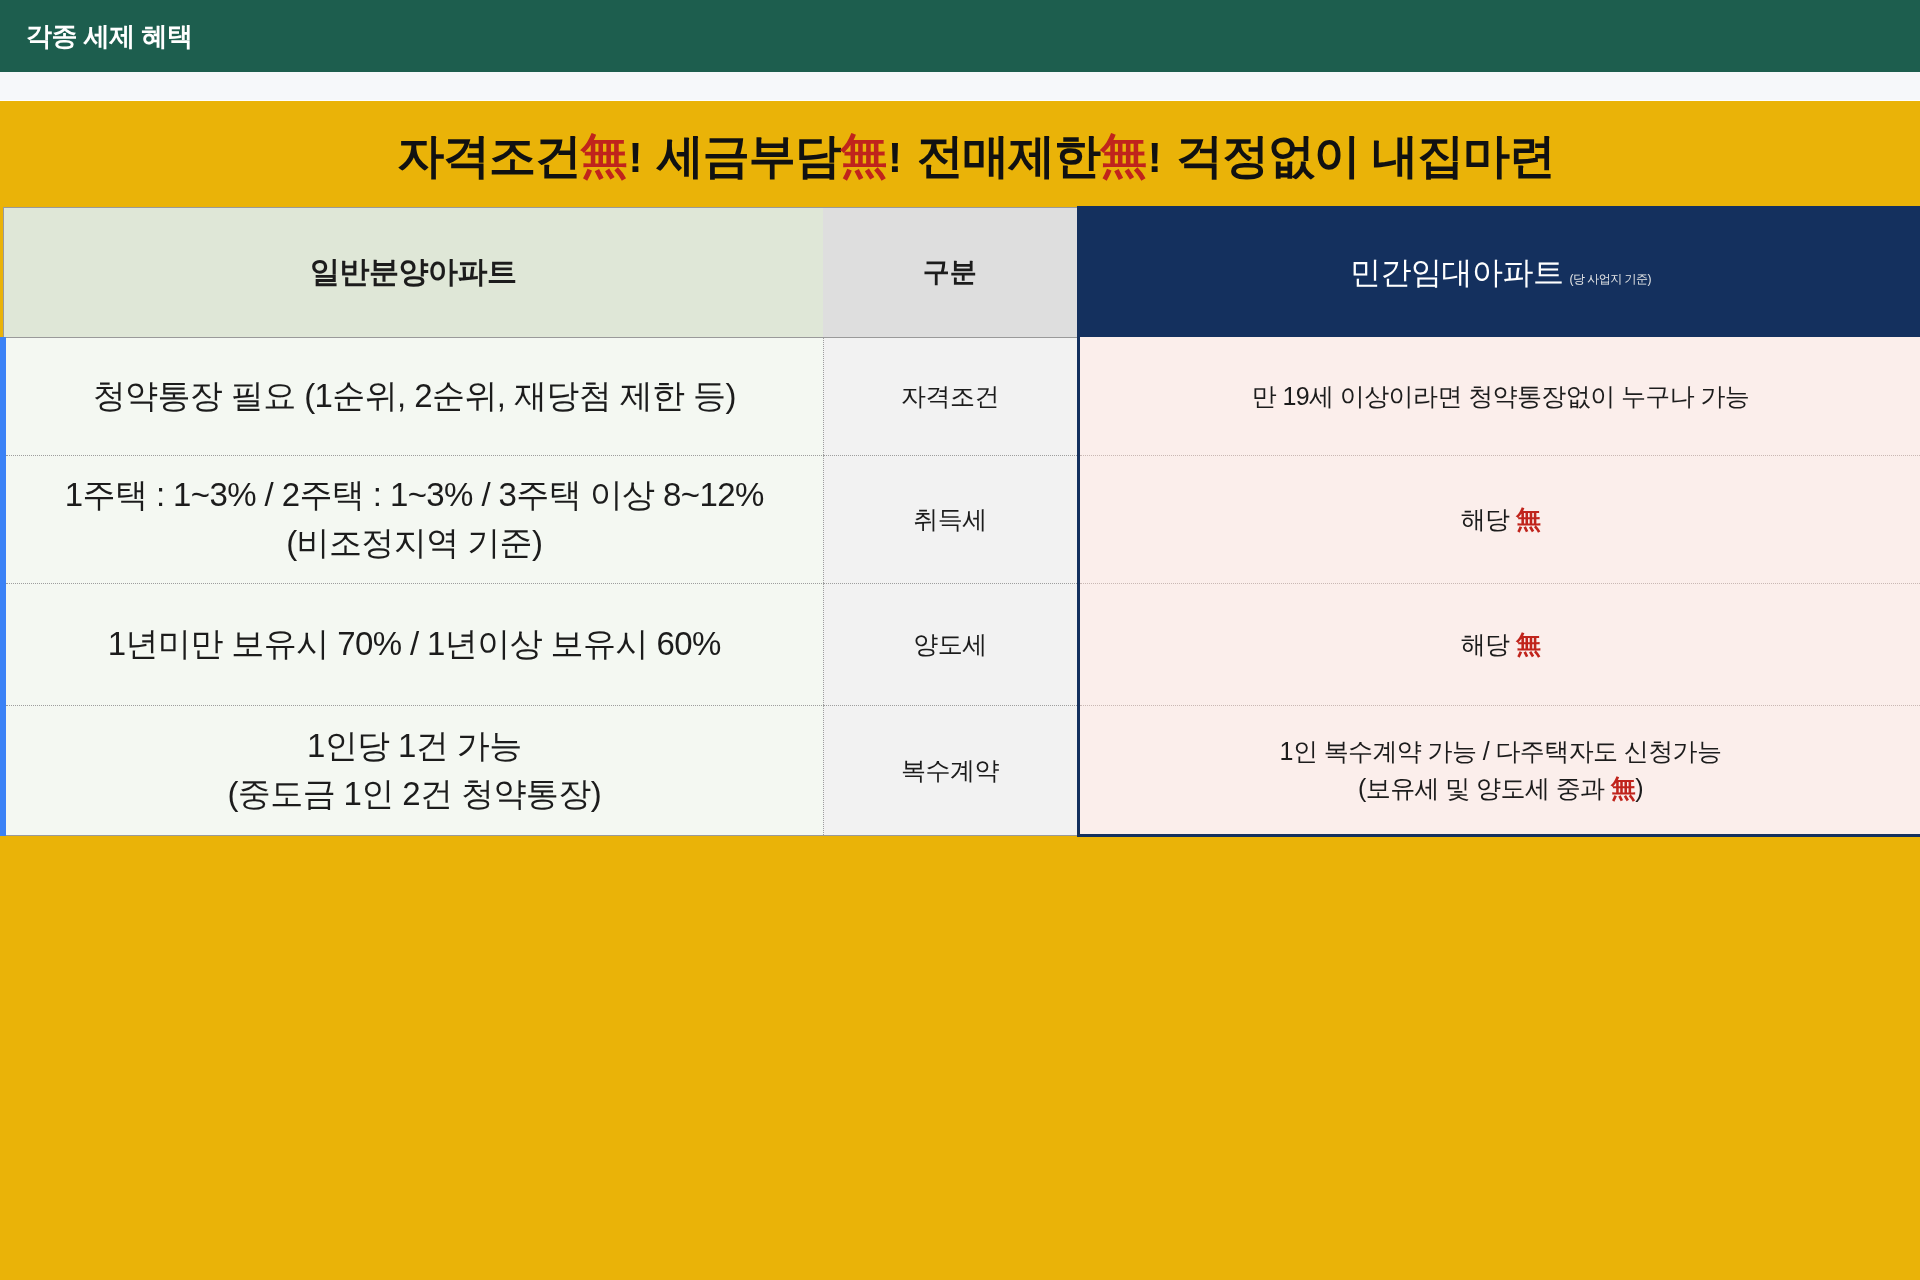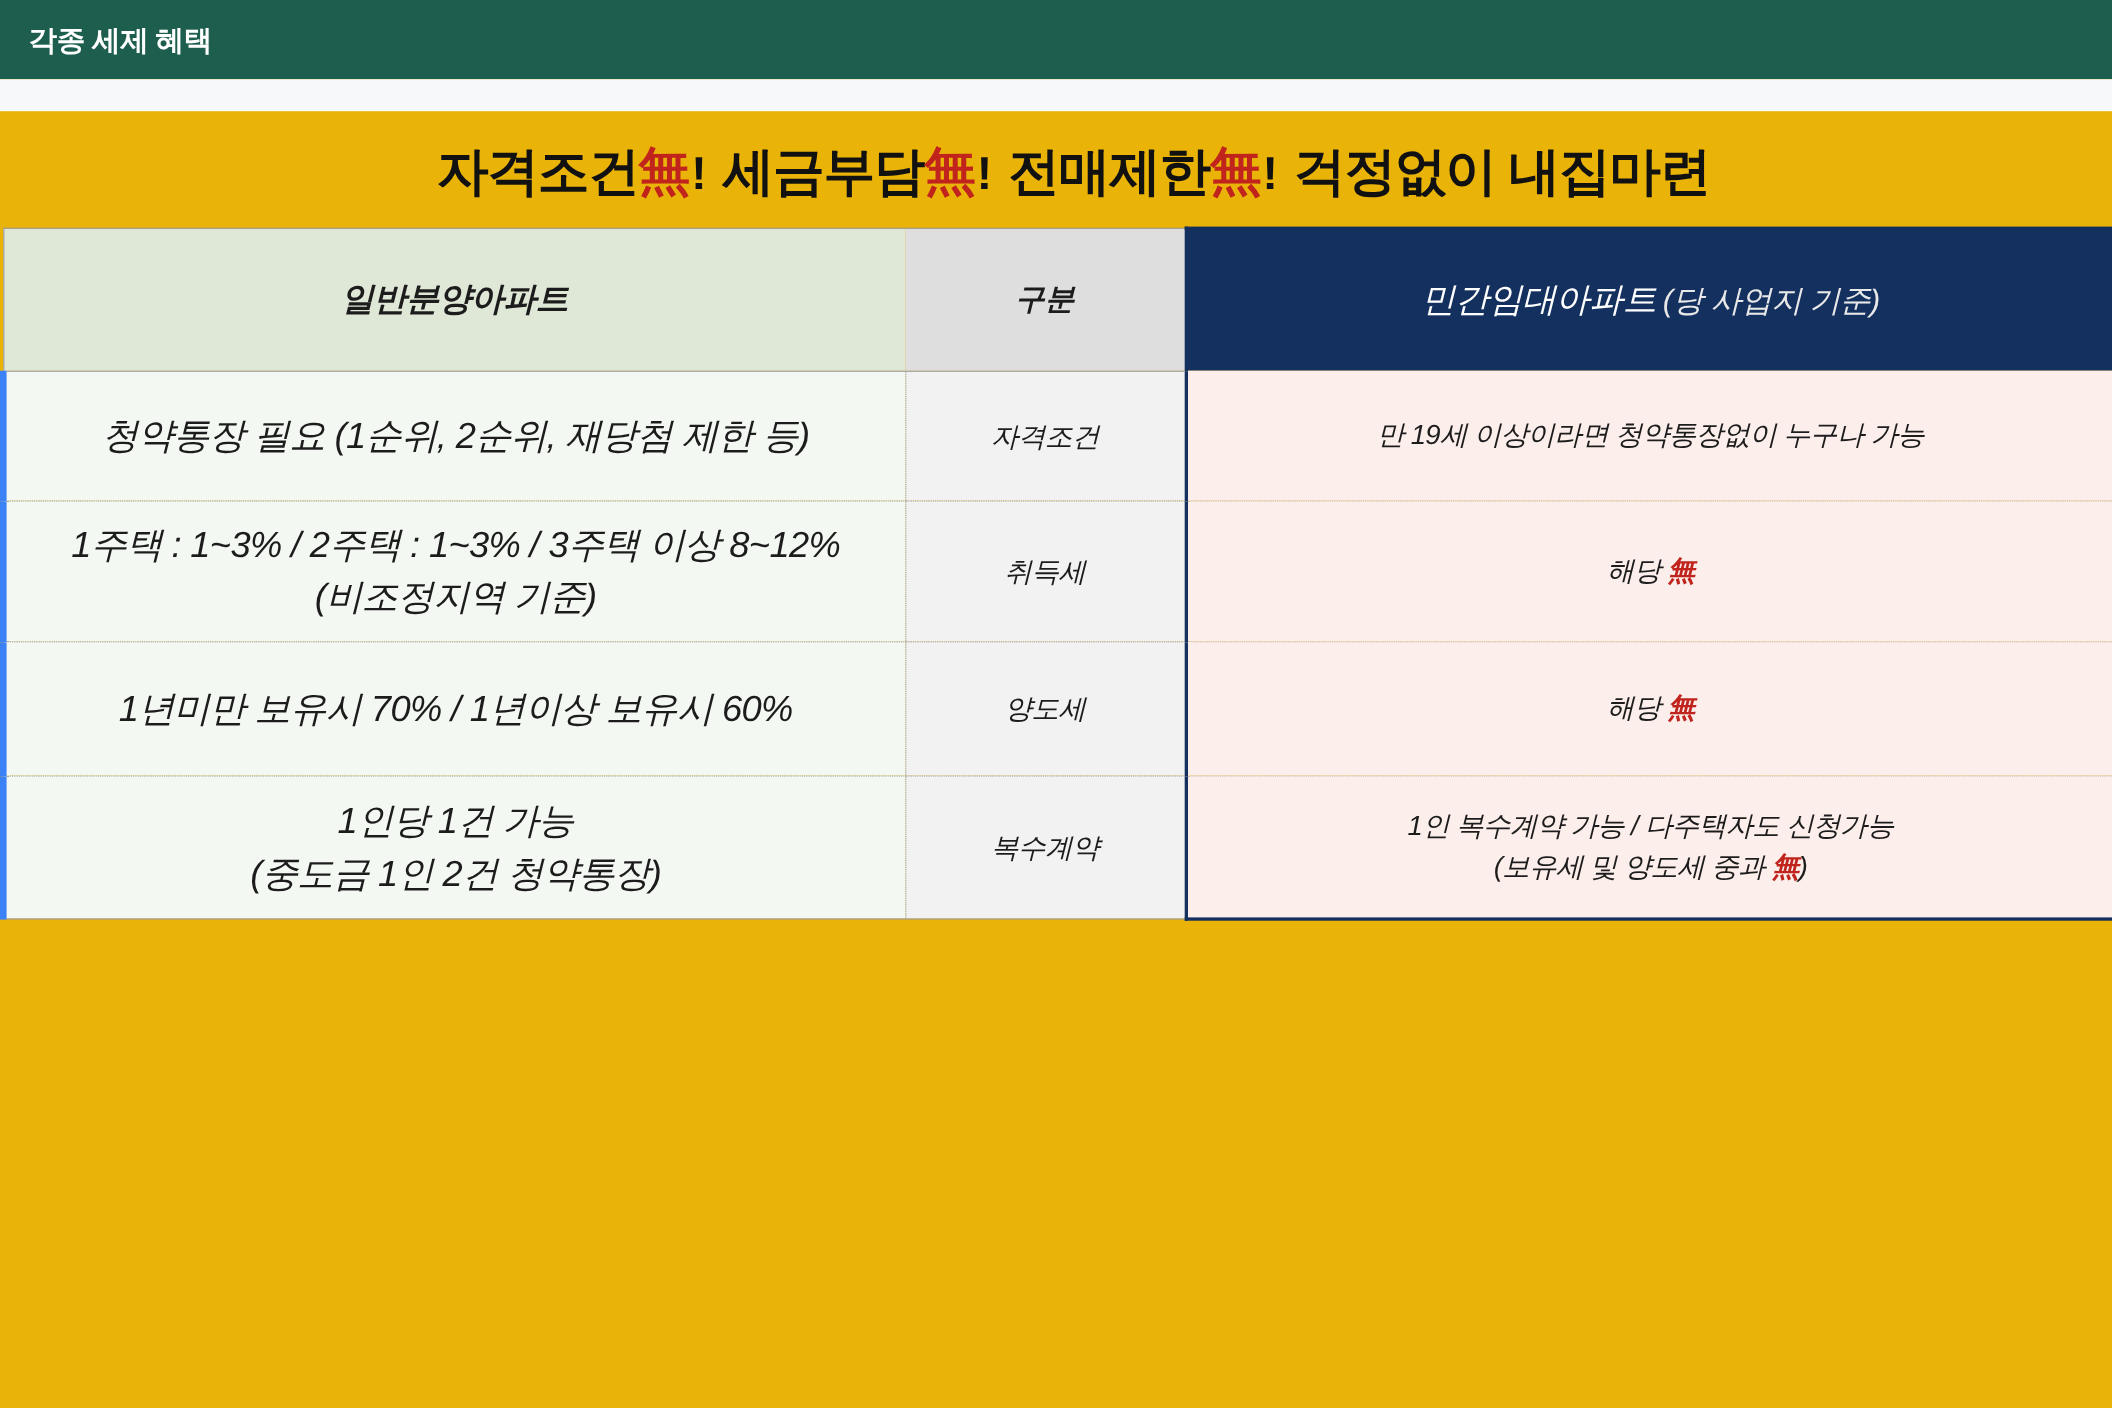--- a/index.html
+++ b/index.html
@@ -65,21 +65,20 @@
     margin: 0 4px 0 2px;
     font-size: 42px;
   }
 
   
   .table-wrap {
     position: relative;
     width: 1920px;
     padding: 0 0 0 0;
     box-sizing: border-box;
-    font-style: italic;
   }
   table.cmp {
     border-collapse: collapse;
     width: 1920px;
     table-layout: fixed;
   }
   table.cmp col.c-left   { width: 820px; }
   table.cmp col.c-mid    { width: 255px; }
   table.cmp col.c-right  { width: 845px; }
 
@@ -113,21 +112,21 @@
     background: #14305e;
     height: 128px;
     color: #ffffff;
     font-size: 31px;
     font-weight: normal;
     letter-spacing: -0.5px;
     border: 3px solid #14305e;
     border-bottom: none;
   }
   .th-right .sub {
-    font-size: 28px;
+    font-size: 12px;
     font-weight: normal;
     color: #e8e8e8;
     margin-left: 6px;
   }
 
   
   .td-left {
     background: #f4f8f2;
     border-left: 6px solid #3b82f6;
     border-bottom: 1px dotted #9e9e9e;

